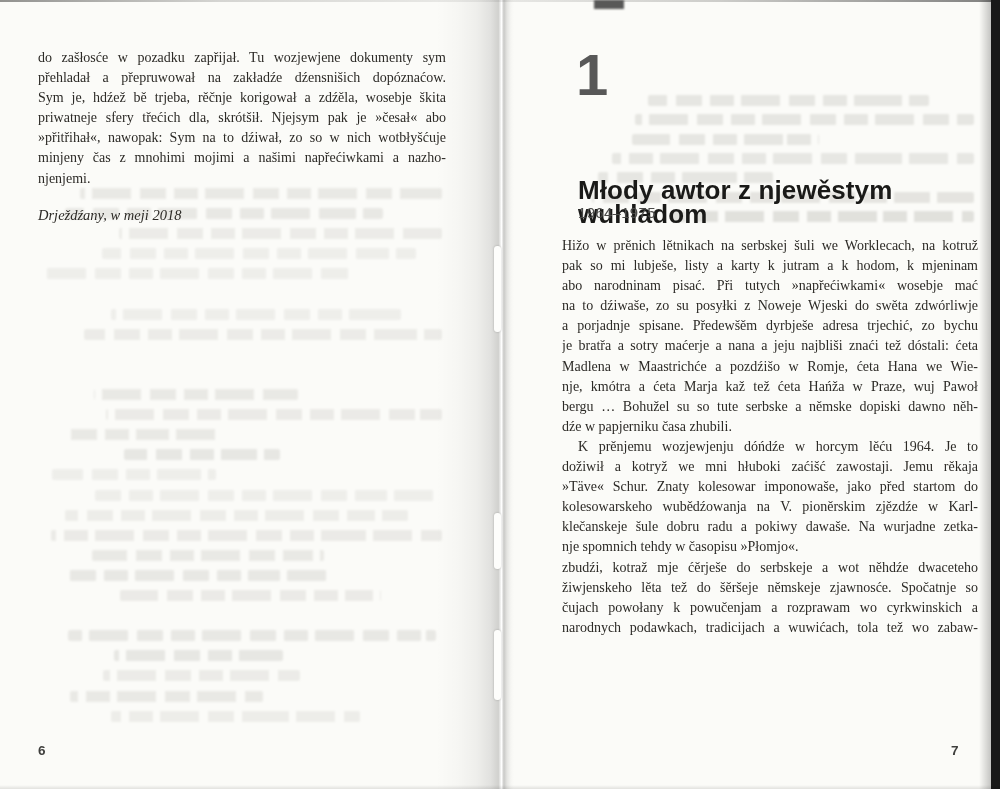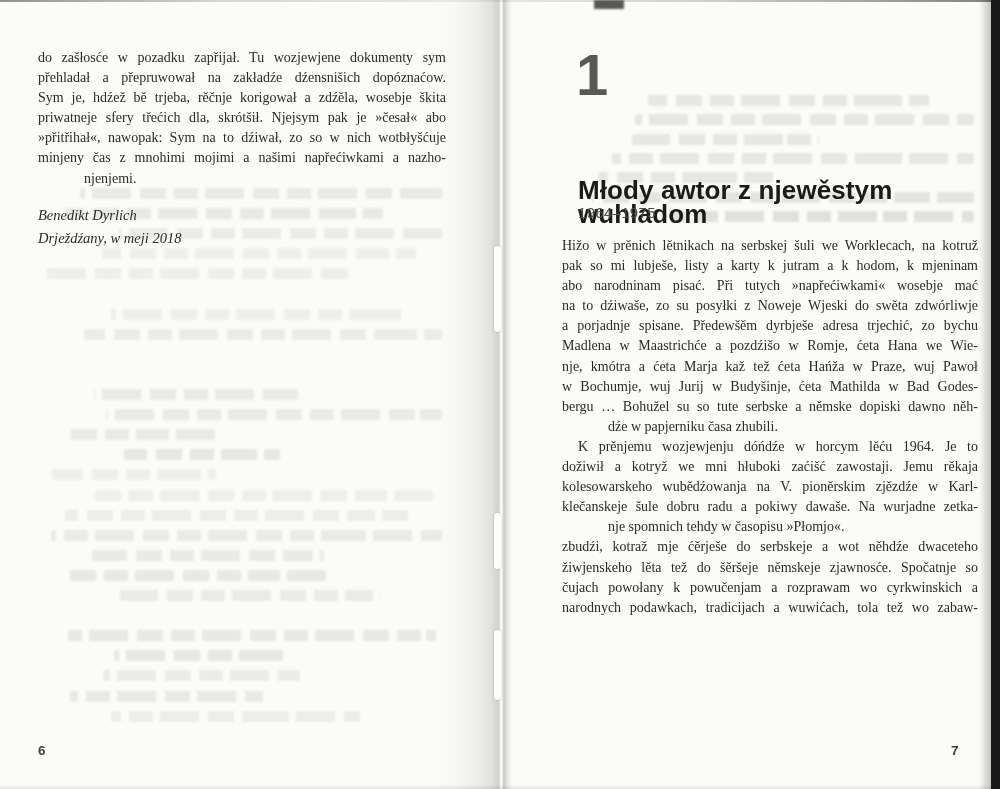--- a/index.html
+++ b/index.html
@@ -29,21 +29,21 @@
   
   .bleed-row{position:absolute;height:11px;filter:blur(.8px);border-radius:2px;
     background:repeating-linear-gradient(90deg,
       rgb(132,130,120) 0 24px, transparent 24px 31px,
       rgb(132,130,120) 31px 70px, transparent 70px 79px,
       rgb(132,130,120) 79px 105px, transparent 105px 113px);}
   
   .textcol{position:absolute;}
   .line{height:20.1px;line-height:20.1px;font-size:14px;overflow:hidden;
     text-align:justify;text-align-last:justify;white-space:normal;}
-  .line.last{text-align-last:left;margin-left:46px;}
+  .line.last{text-align-last:left;}
   .line.indent{text-indent:16px;}
   .signature{position:absolute;left:38px;top:204px;font-style:italic;
     font-size:14.5px;line-height:23px;color:var(--ink,#2c2a26);}
   .pagenum{position:absolute;font-family:"Liberation Sans","DejaVu Sans",sans-serif;
     font-weight:600;font-size:13.5px;color:var(--pagenum,#3e3e3c);top:743px;}
   .chapter-number{position:absolute;left:576px;top:46px;
     font-family:"Liberation Sans","DejaVu Sans",sans-serif;font-weight:700;
     font-size:58px;line-height:58px;color:var(--chapter-gray,#585858);}
   .chapter-title{position:absolute;left:578px;top:178px;width:400px;
     font-family:"Liberation Sans","DejaVu Sans",sans-serif;font-weight:700;
@@ -91,43 +91,43 @@
     <div class="textcol" id="left-body" style="left:38px;top:48px;width:408px;">
         <div class="line">do zašłosće w pozadku zapřijał. Tu wozjewjene dokumenty sym</div>
         <div class="line">přehladał a přepruwował na zakładźe dźensnišich dopóznaćow.</div>
         <div class="line">Sym je, hdźež bě trjeba, rěčnje korigował a zdźěla, wosebje škita</div>
         <div class="line">priwatneje sfery třećich dla, skrótšił. Njejsym pak je »česał« abo</div>
         <div class="line">»přitřihał«, nawopak: Sym na to dźiwał, zo so w nich wotbłyšćuje</div>
         <div class="line">minjeny čas z mnohimi mojimi a našimi napřećiwkami a nazho-</div>
         <div class="line last">njenjemi.</div>
       </div>
     <div class="signature">
-      <div>Benedikt Dyrlich</div>
       <div>Drježdźany, w meji 2018</div>
     </div>
     <div class="pagenum" style="left:38px;">6</div>
   </div>
 
   <div>
     <div class="chapter-number">1</div>
     <div class="chapter-title">Młody awtor z njewěstym wuhladom</div>
     <div class="chapter-dates">1964–1975</div>
     <div class="textcol" id="right-body" style="left:562px;top:236px;width:416px;">
         <div class="line">Hižo w prěnich lětnikach na serbskej šuli we Worklecach, na kotruž</div>
         <div class="line">pak so mi lubješe, listy a karty k jutram a k hodom, k mjeninam</div>
         <div class="line">abo narodninam pisać. Při tutych »napřećiwkami« wosebje mać</div>
         <div class="line">na to dźiwaše, zo su posyłki z Noweje Wjeski do swěta zdwórliwje</div>
         <div class="line">a porjadnje spisane. Předewšěm dyrbješe adresa trjechić, zo bychu</div>
+        <div class="line">je bratřa a sotry maćerje a nana a jeju najbliši znaći tež dóstali: ćeta</div>
         <div class="line">Madlena w Maastrichće a pozdźišo w Romje, ćeta Hana we Wie-</div>
         <div class="line">nje, kmótra a ćeta Marja kaž tež ćeta Hańža w Praze, wuj Pawoł</div>
-        <div class="line">w Bochumje, wuj Jurij w Budyšinje, ćeta Mathilda w Bad Godes-</div>
         <div class="line">bergu … Bohužel su so tute serbske a němske dopiski dawno něh-</div>
         <div class="line last">dźe w papjerniku časa zhubili.</div>
         <div class="line indent">K prěnjemu wozjewjenju dóńdźe w horcym lěću 1964. Je to</div>
         <div class="line">dožiwił a kotryž we mni hłuboki zaćišć zawostaji. Jemu rěkaja</div>
+        <div class="line">»Täve« Schur. Znaty kolesowar imponowaše, jako před startom do</div>
         <div class="line">kolesowarskeho wubědźowanja na V. pioněrskim zjězdźe w Karl-</div>
         <div class="line">klečanskeje šule dobru radu a pokiwy dawaše. Na wurjadne zetka-</div>
         <div class="line last">nje spomnich tehdy w časopisu »Płomjo«.</div>
         <div class="line">zbudźi, kotraž mje ćěrješe do serbskeje a wot něhdźe dwaceteho</div>
         <div class="line">žiwjenskeho lěta tež do šěršeje němskeje zjawnosće. Spočatnje so</div>
         <div class="line">čujach powołany k powučenjam a rozprawam wo cyrkwinskich a</div>
         <div class="line">narodnych podawkach, tradicijach a wuwićach, tola tež wo zabaw-</div>
       </div>
     <div class="pagenum" style="left:951px;">7</div>
   </div>

